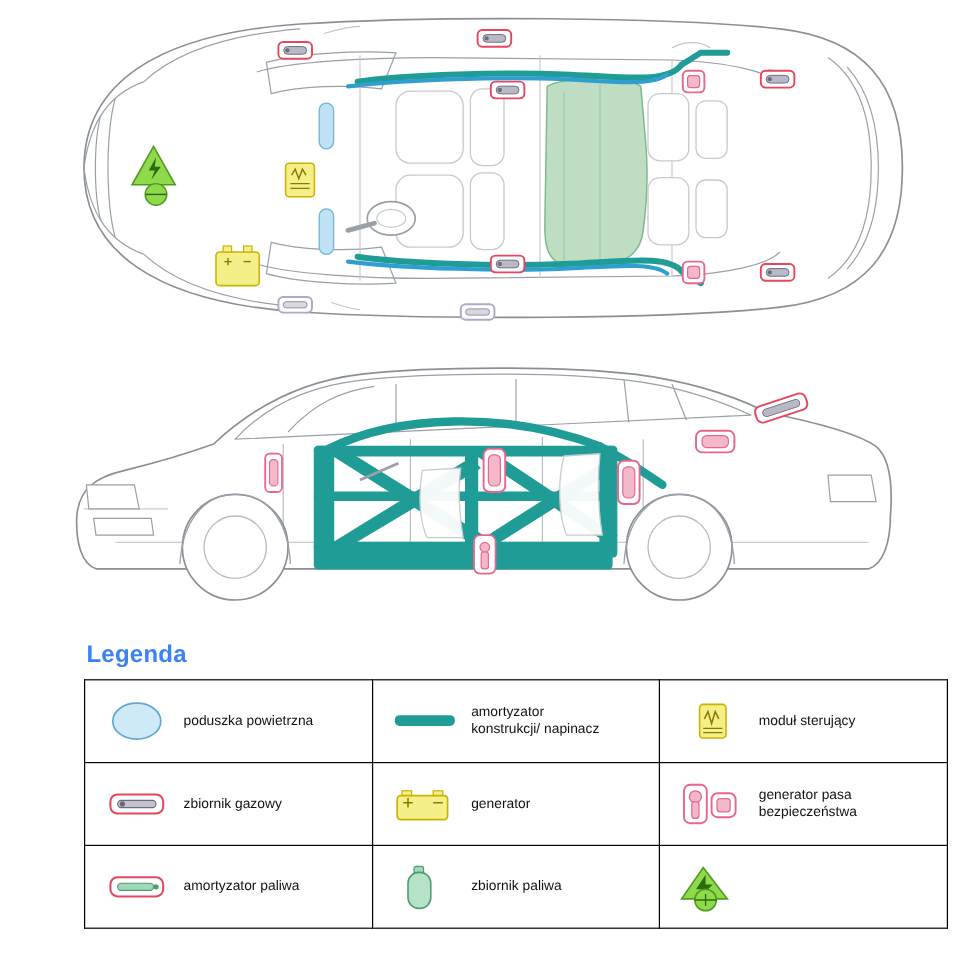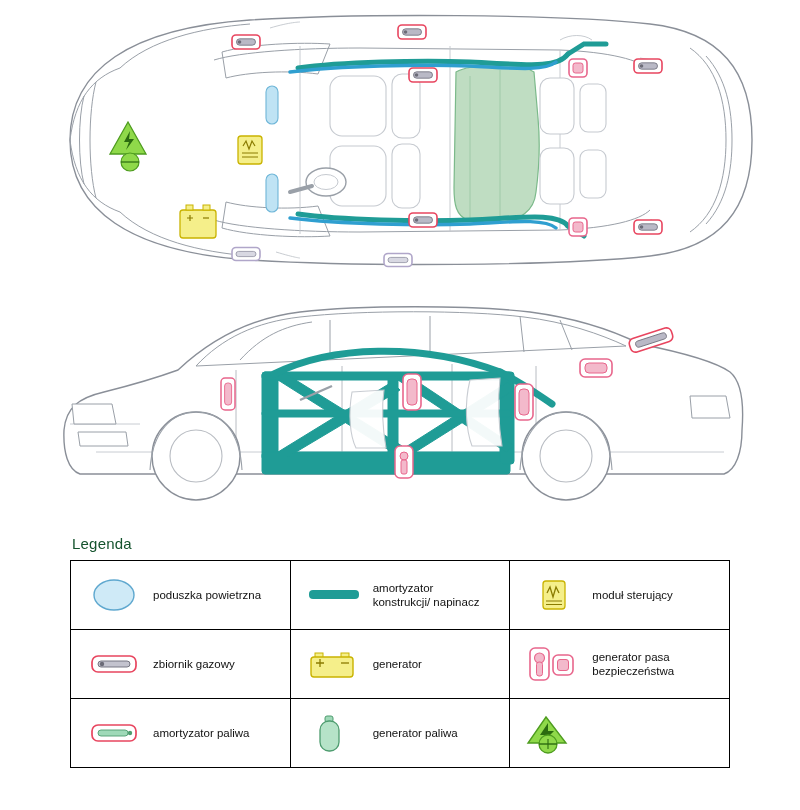--- a/index.html
+++ b/index.html
@@ -28,29 +28,29 @@
   .diagram-area svg {
     display: block;
   }
   .legend-wrap {
     position: absolute;
     left: 70px;
     top: 535px;
     width: 660px;
   }
   .legend-title {
-    font-size: 15px;
-    font-weight: normal;
-    color: #14532d;
+    font-size: 20px;
+    font-weight: bold;
+    color: #3b82f6;
     margin: 0 0 8px 2px;
     letter-spacing: 0.2px;
   }
   table.legend {
     border-collapse: collapse;
-    width: 660px;
+    width: 720px;
     table-layout: fixed;
   }
   table.legend td {
     border: 1px solid #000000;
     height: 68px;
     vertical-align: middle;
     padding: 0;
   }
   .cell {
     display: flex;
@@ -388,21 +388,21 @@
             </div>
           </td>
           <td>
             <div class="cell">
               <div class="sym">
                 <svg width="62" height="44" viewBox="0 0 62 44">
                   <rect x="22" y="5" width="8" height="6" rx="2" fill="#9fd9b8" stroke="#4e9c6f" stroke-width="1"></rect>
                   <rect x="17" y="10" width="19" height="30" rx="9" fill="#b6e3c8" stroke="#4e9c6f" stroke-width="1.3"></rect>
                 </svg>
               </div>
-              <div class="lbl">generator paliwa</div>
+              <div class="lbl">zbiornik paliwa</div>
             </div>
           </td>
           <td>
             <div class="cell">
               <div class="sym">
                 <svg width="62" height="44" viewBox="0 0 62 44">
                   <path d="M24 6 L44 32 L6 32 Z" fill="#8fd94a" stroke="#4e9c1f" stroke-width="1.4"></path>
                   <path d="M26 12 L18 24 L24 24 L20 32 L32 20 L26 20 Z" fill="#2b6b10"></path>
                   <circle cx="26" cy="33" r="9" fill="#8fd94a" stroke="#4e9c1f" stroke-width="1.3"></circle>
                   <path d="M17 33 L35 33" stroke="#2b6b10" stroke-width="1.4"></path>

